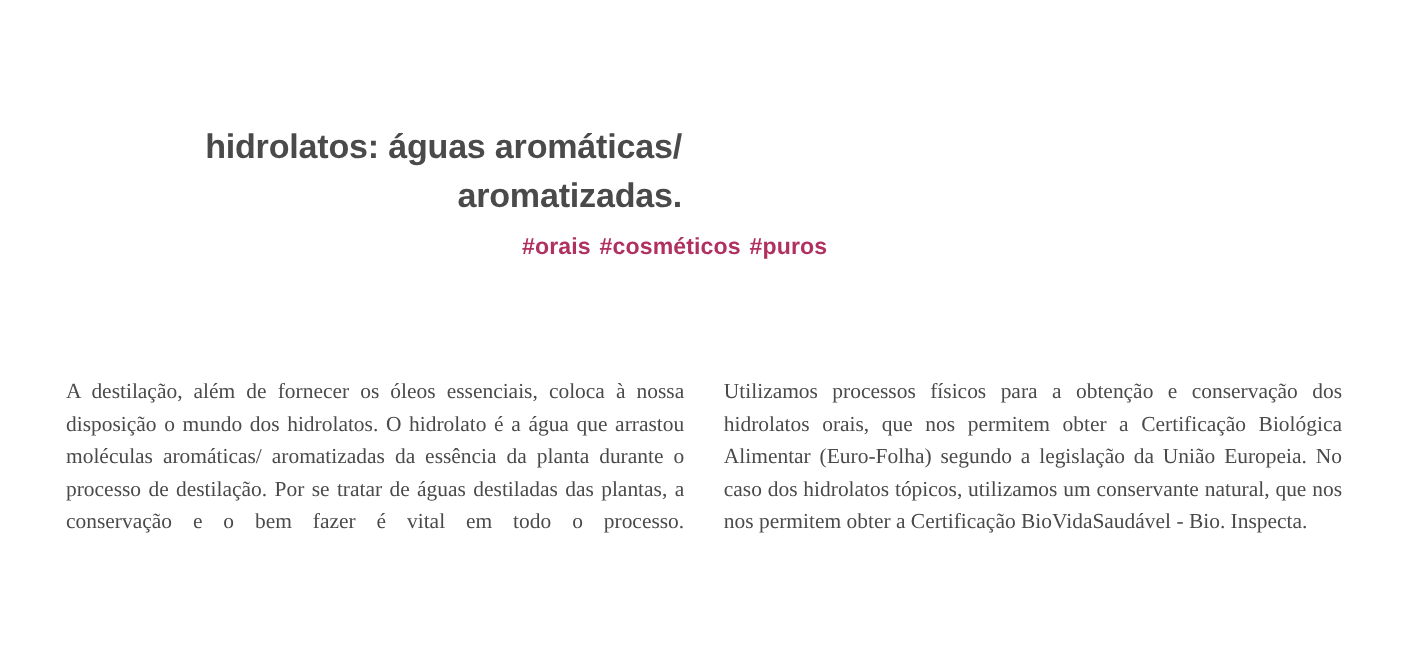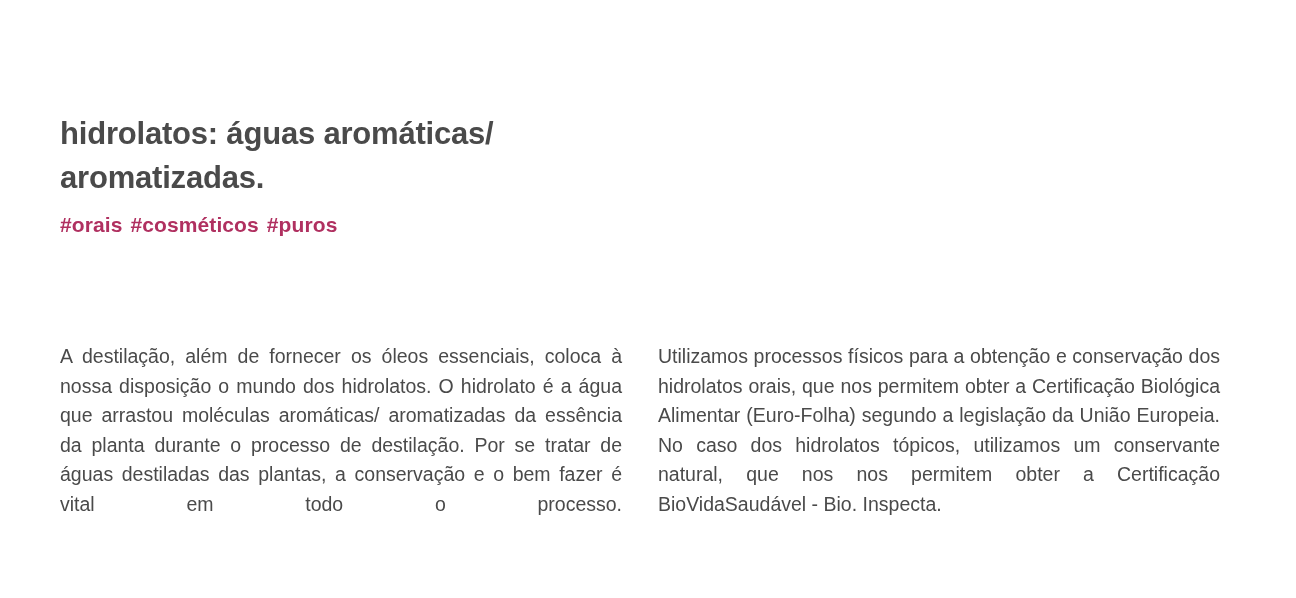--- a/index.html
+++ b/index.html
@@ -17,20 +17,21 @@
     position: relative;
     width: 1296px;
     height: 598px;
     box-sizing: border-box;
   }
   .header-block {
     position: absolute;
     left: 60px;
     top: 112px;
     width: 700px;
+    text-align: right;
   }
   .doc-title {
     font-size: 31px;
     line-height: 44px;
     font-weight: bold;
     color: #4a4a4a;
     letter-spacing: -0.2px;
     margin: 0;
     max-width: 560px;
   }
@@ -54,20 +55,21 @@
   }
   .col {
     width: 562px;
   }
   .col p {
     margin: 0;
     font-size: 19.5px;
     line-height: 29.5px;
     color: #4a4a4a;
     text-align: justify;
+    font-family: Liberation Serif, serif;
   }
   .col.left p {
     text-align: justify;
     text-align-last: justify;
   }
   .col.right p {
     text-align: justify;
   }
 </style>
 </head>

